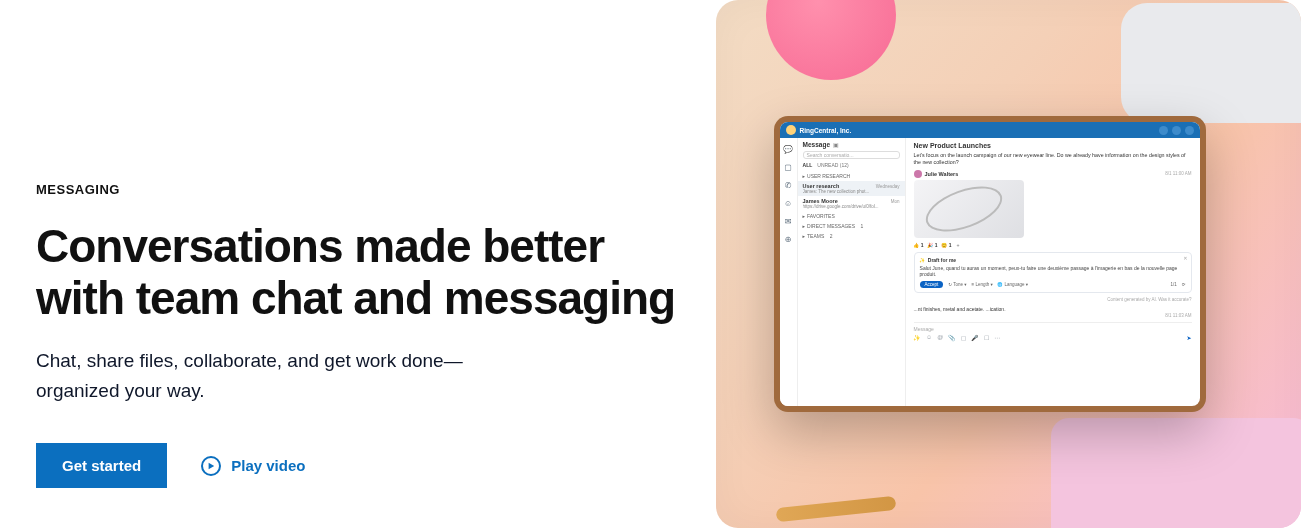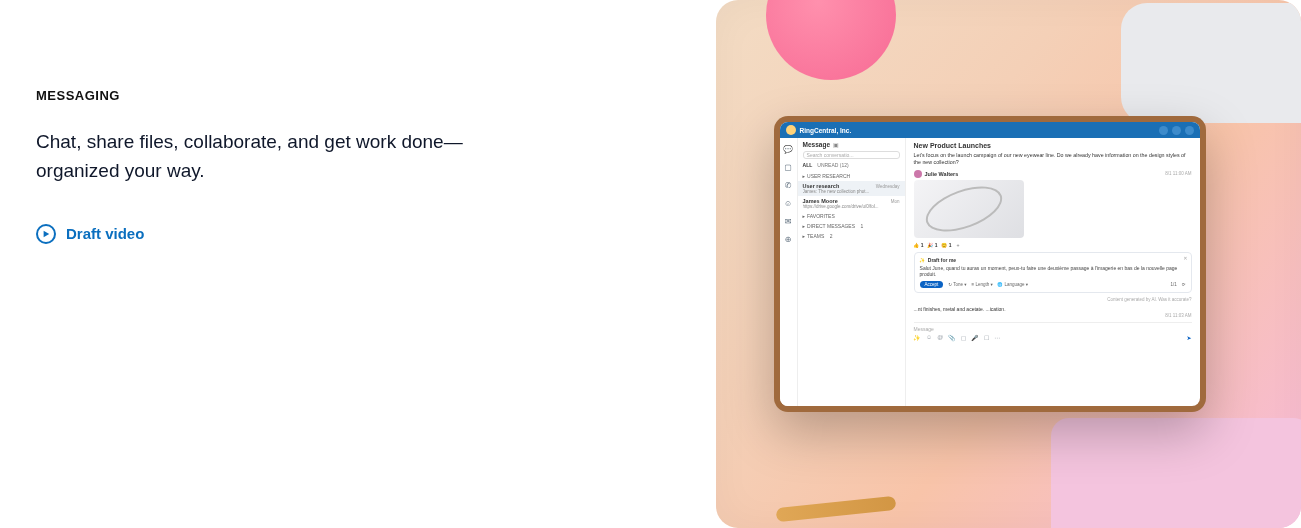--- a/index.html
+++ b/index.html
@@ -1,18 +1,18 @@
 <!DOCTYPE html>
 <html><head>
 <meta charset="utf-8">
 <style>
   * { box-sizing: border-box; margin: 0; padding: 0; }
   html, body { width: 1301px; height: 528px; font-family: -apple-system, BlinkMacSystemFont, "Segoe UI", Helvetica, Arial, sans-serif; background: #fff; overflow: hidden; }
   .page { display: flex; width: 100%; height: 100%; }
-  .left { flex: 0 0 55%; padding: 88px 40px 40px 36px; display: flex; flex-direction: column; }
+  .left { flex: 0 0 55%; padding: 88px 40px 40px 36px; display: flex; flex-direction: column; justify-content: flex-end; }
   .eyebrow { font-size: 13px; font-weight: 700; letter-spacing: 0.5px; color: #111; margin-bottom: 24px; }
   .headline { font-size: 46px; line-height: 1.12; font-weight: 700; color: #111; letter-spacing: -1px; margin-bottom: 22px; }
   .subcopy { font-size: 19px; line-height: 1.55; color: #0f172a; max-width: 480px; margin-bottom: 38px; }
   .cta-row { display: flex; align-items: center; gap: 34px; }
   .btn-primary { background: #0b6fbf; color: #fff; font-weight: 600; font-size: 15px; padding: 14px 26px; border: none; cursor: pointer; }
   .play-link { display: inline-flex; align-items: center; gap: 10px; color: #0b6fbf; font-weight: 600; font-size: 15px; cursor: pointer; }
   .play-icon { width: 20px; height: 20px; border: 2px solid #0b6fbf; border-radius: 50%; display: inline-flex; align-items: center; justify-content: center; }
   .play-icon svg { display:block; }
 
   
@@ -81,29 +81,31 @@
   .composer .ph { color:#aaa; font-size:5px; margin-bottom:2px;}
   .composer .tools { display:flex; gap:5px; color:#9aa1a9; font-size:6px; }
   .composer .send { margin-left:auto; color:#0b63c4; }
 </style>
 </head>
 <body>
 
 <div class="page">
   <div class="left">
     <div class="eyebrow">MESSAGING</div>
+    <h1 class="headline">Conversations made better with team chat and messaging</h1>
     <p class="subcopy">Chat, share files, collaborate, and get work done—organized your way.</p>
     <div class="cta-row">
+      <button class="btn-primary">Get started</button>
       <div class="play-link">
         <span class="play-icon">
           <svg width="8" height="8" viewBox="0 0 10 10">
               <polygon points="2,1 9,5 2,9" fill="#0b6fbf"></polygon>
             </svg>
         </span>
-        <span>Draft video</span>
+        <span>Play video</span>
       </div>
     </div>
   </div>
 
   <div class="right">
     <div class="scene">
       <div class="prop-pink"></div>
       <div class="prop-grey"></div>
       <div class="prop-pen"></div>
       <div class="prop-box"></div>

